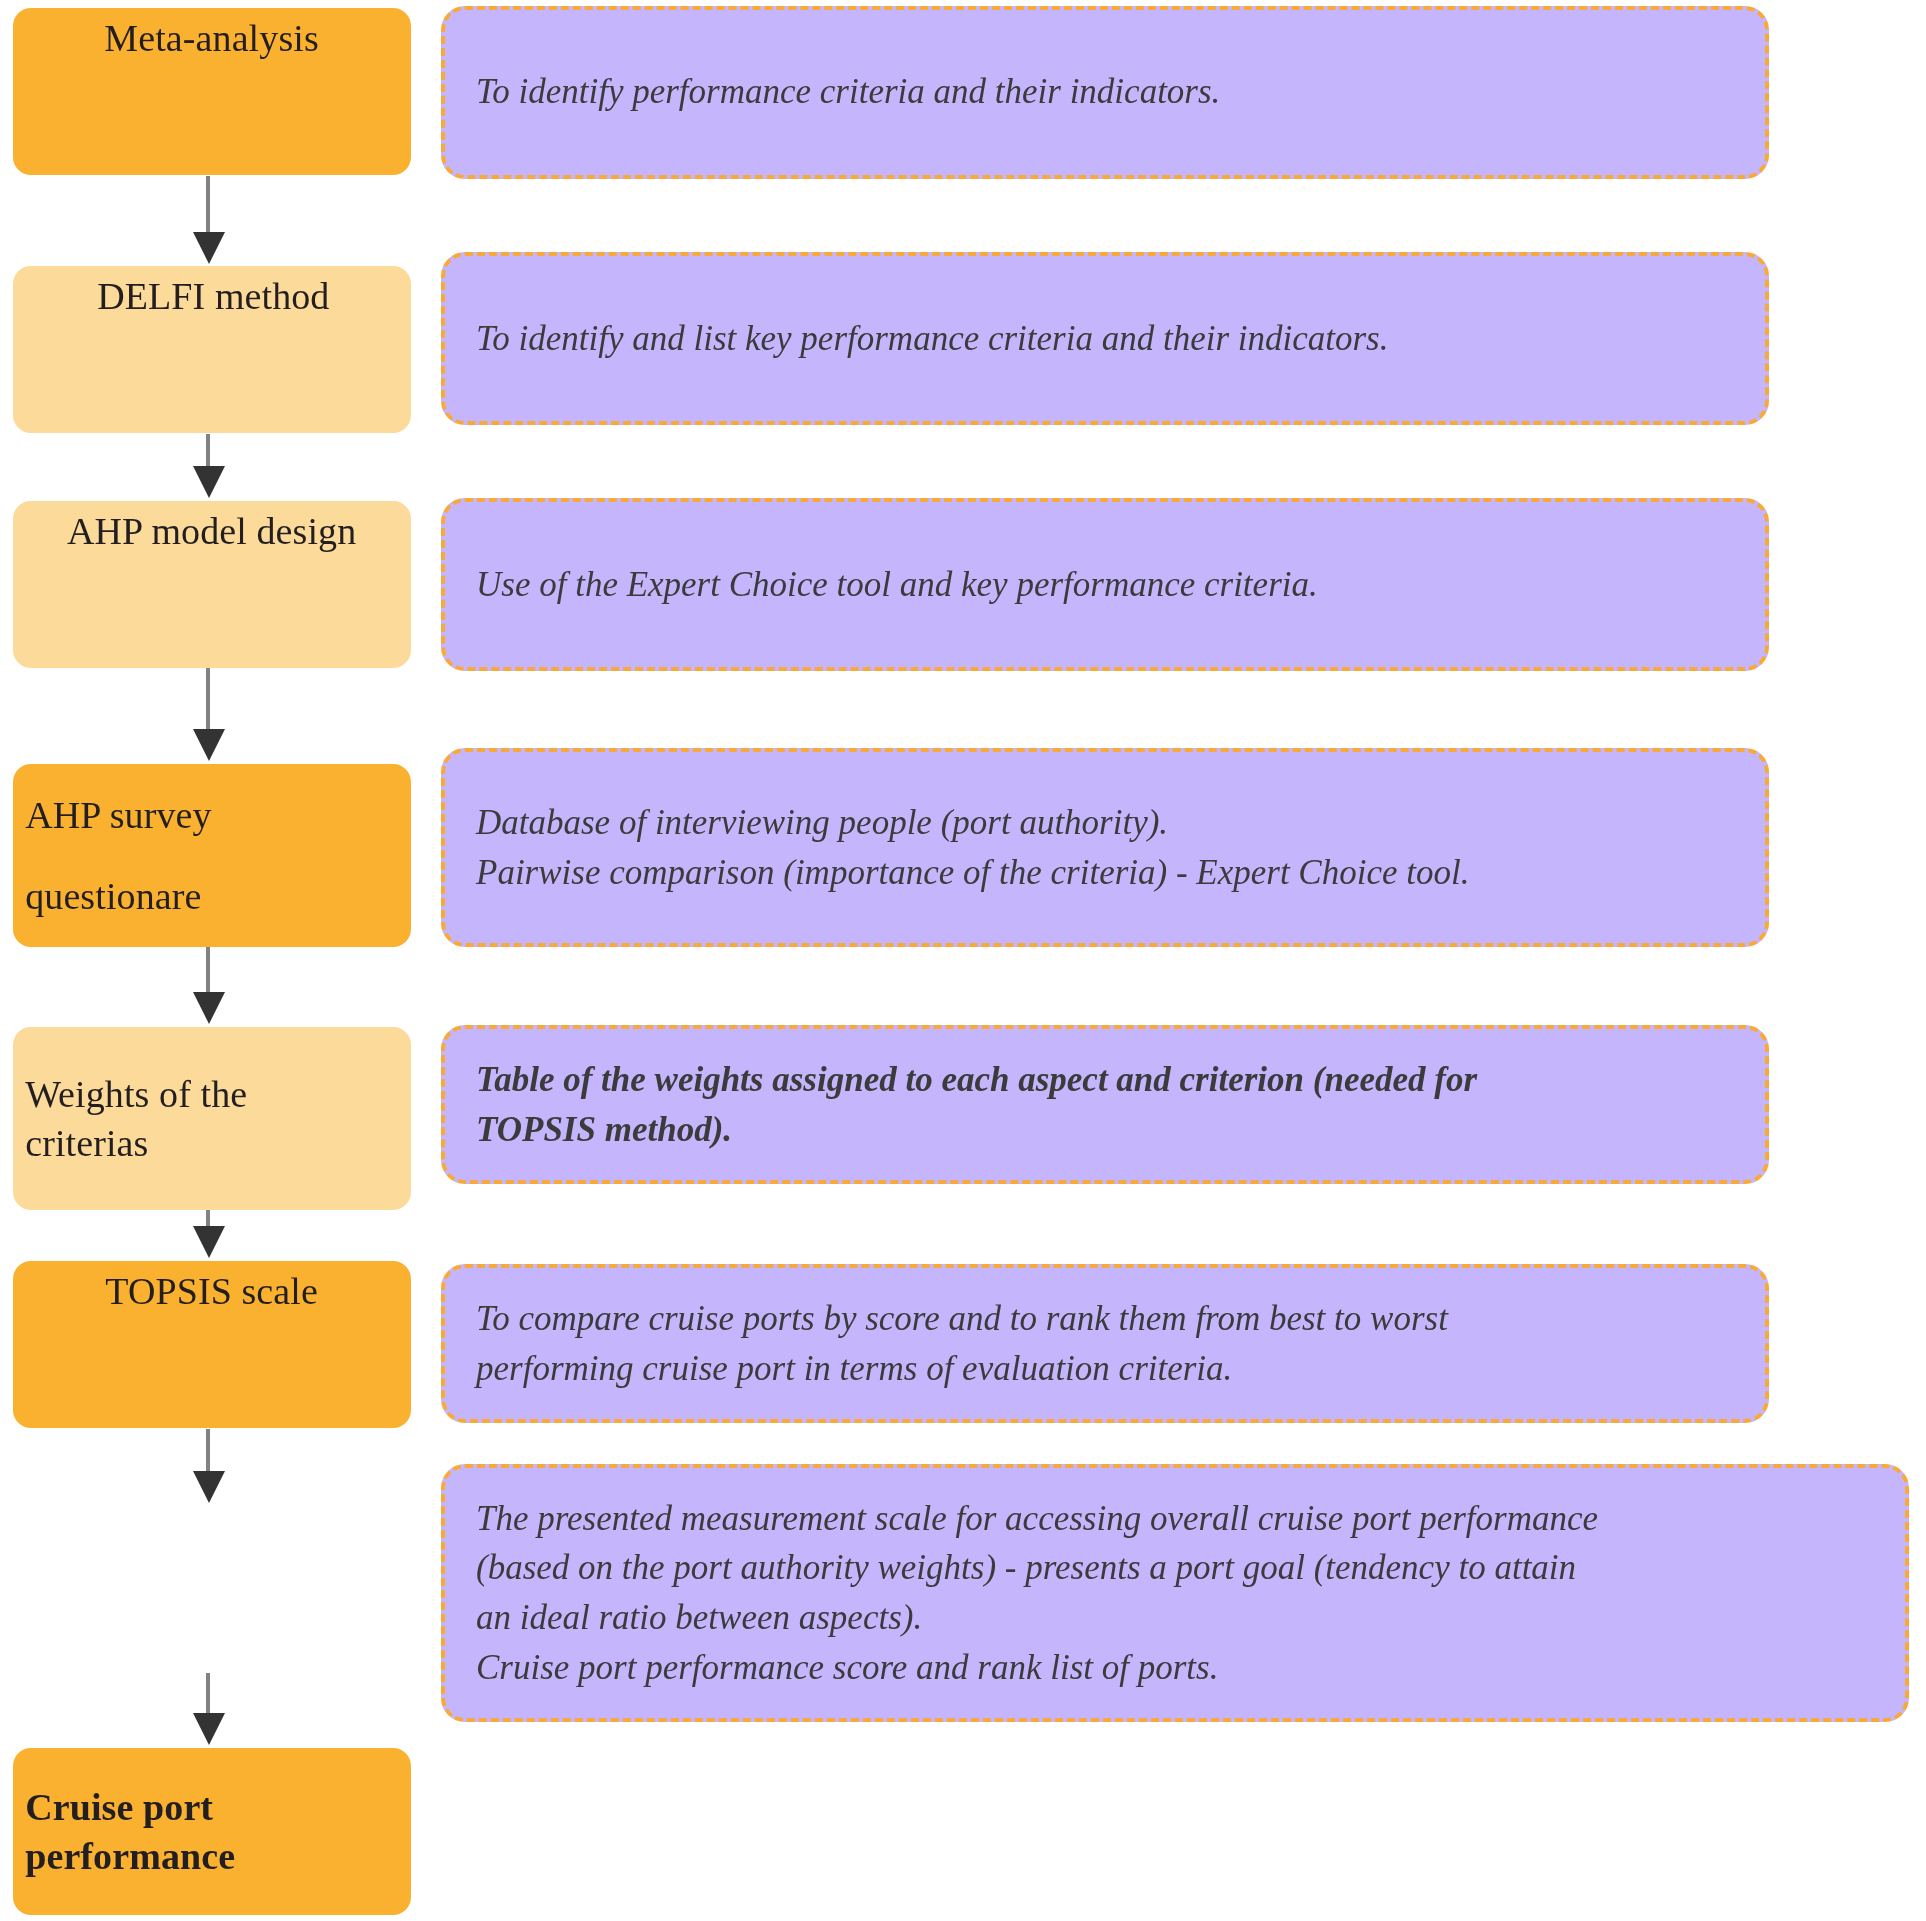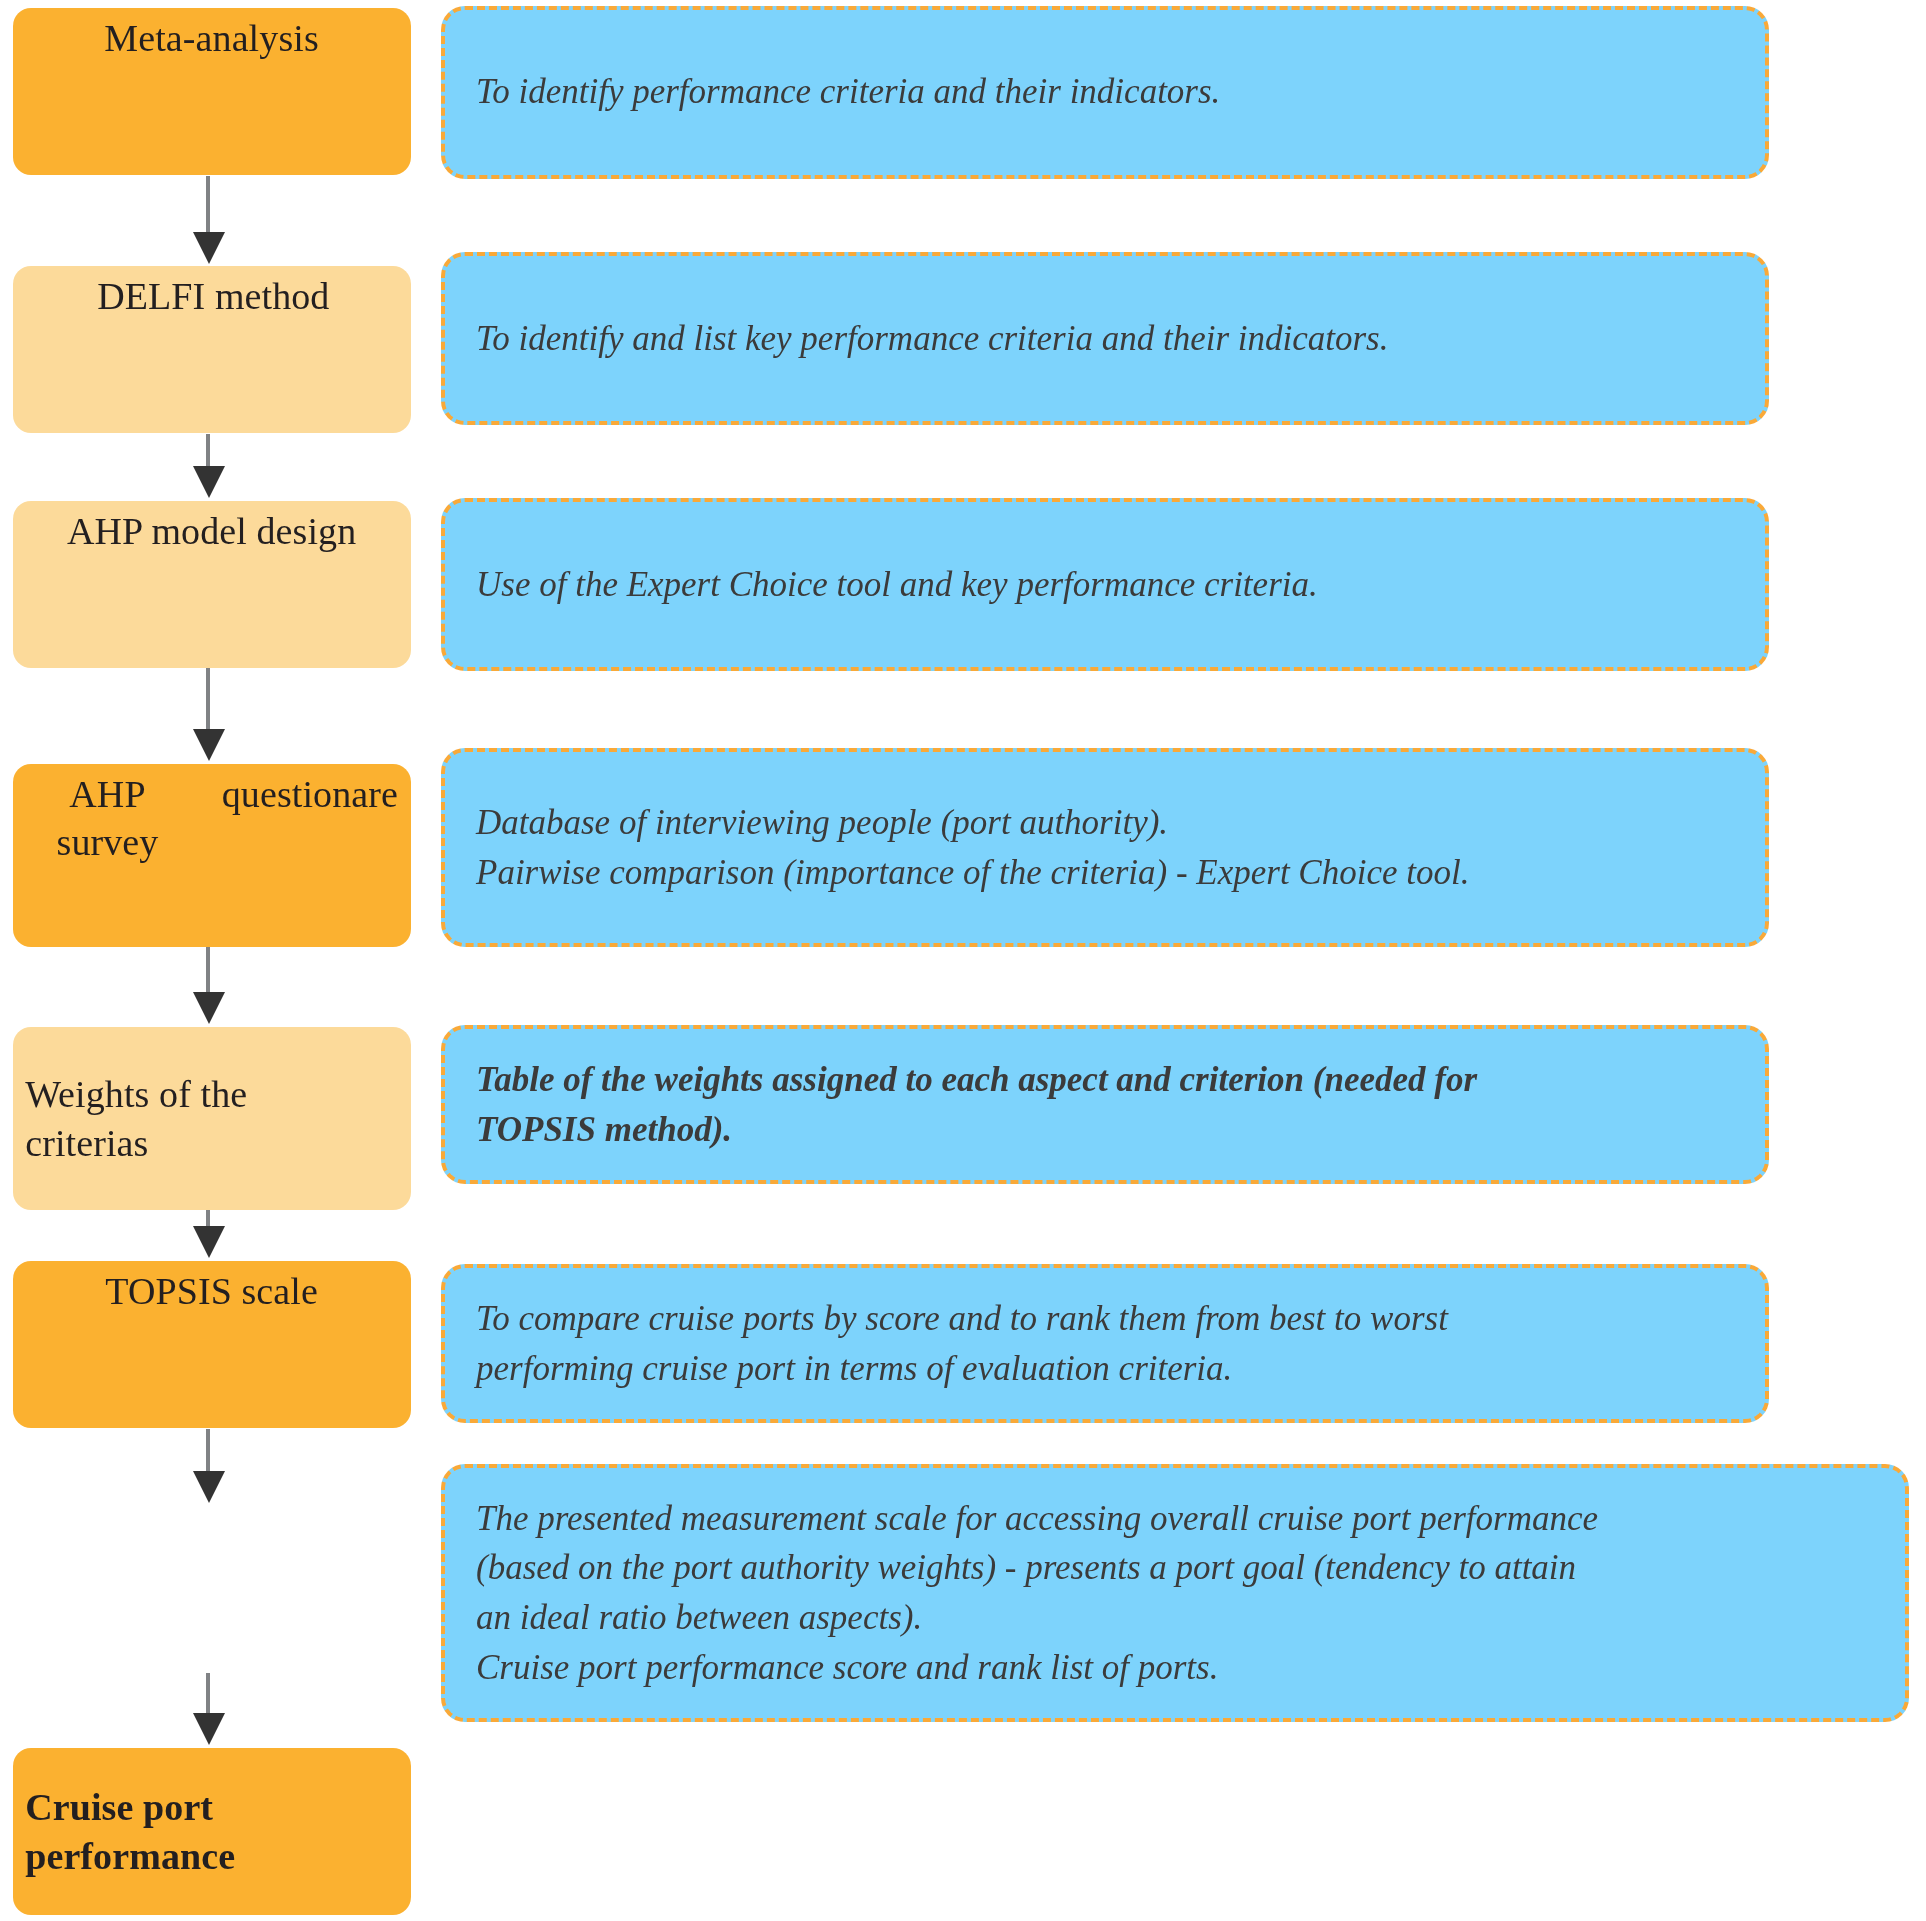--- a/index.html
+++ b/index.html
@@ -41,21 +41,21 @@
   .step-box.bold  { font-weight: bold; }
   .step-label { display: block; }
 
   
   .note-box {
     position: absolute;
     left: 441px;
     box-sizing: border-box;
     border: 4.9px dashed #F9A938;
     border-radius: 24px;
-    background: #7dd3fc;
+    background: #c4b5fd;
     display: flex;
     flex-direction: column;
     justify-content: center;
     padding: 7px 31px;
   }
   .note-line {
     font-style: italic;
     font-size: 35px;
     line-height: 1.42;
     color: #3b3b3b;
@@ -104,21 +104,21 @@
 
   <div class="step-box light" style="top:501px;height:167px;">
     <span class="step-label">AHP model design</span>
   </div>
   <div class="note-box" style="top:498px;height:173px;width:1328px;">
     <div class="note-line">Use of the Expert Choice tool and key performance criteria.</div>
   </div>
   <div class="connector" style="top:668px;height:65px;"></div>
   <div class="arrow-head" style="top:729px;"></div>
 
-  <div class="step-box dark" style="top:764px;height:183px;flex-direction:row;gap:32px;">
+  <div class="step-box dark" style="top:764px;height:183px;flex-direction:column;gap:32px;">
     <span class="step-label">AHP survey</span>
     <span class="step-label">questionare</span>
   </div>
   <div class="note-box" style="top:748px;height:199px;width:1328px;">
     <div class="note-line">Database of interviewing people (port authority).</div>
     <div class="note-line">Pairwise comparison (importance of the criteria) - Expert Choice tool.</div>
   </div>
   <div class="connector" style="top:947px;height:50px;"></div>
   <div class="arrow-head" style="top:992px;"></div>
 

